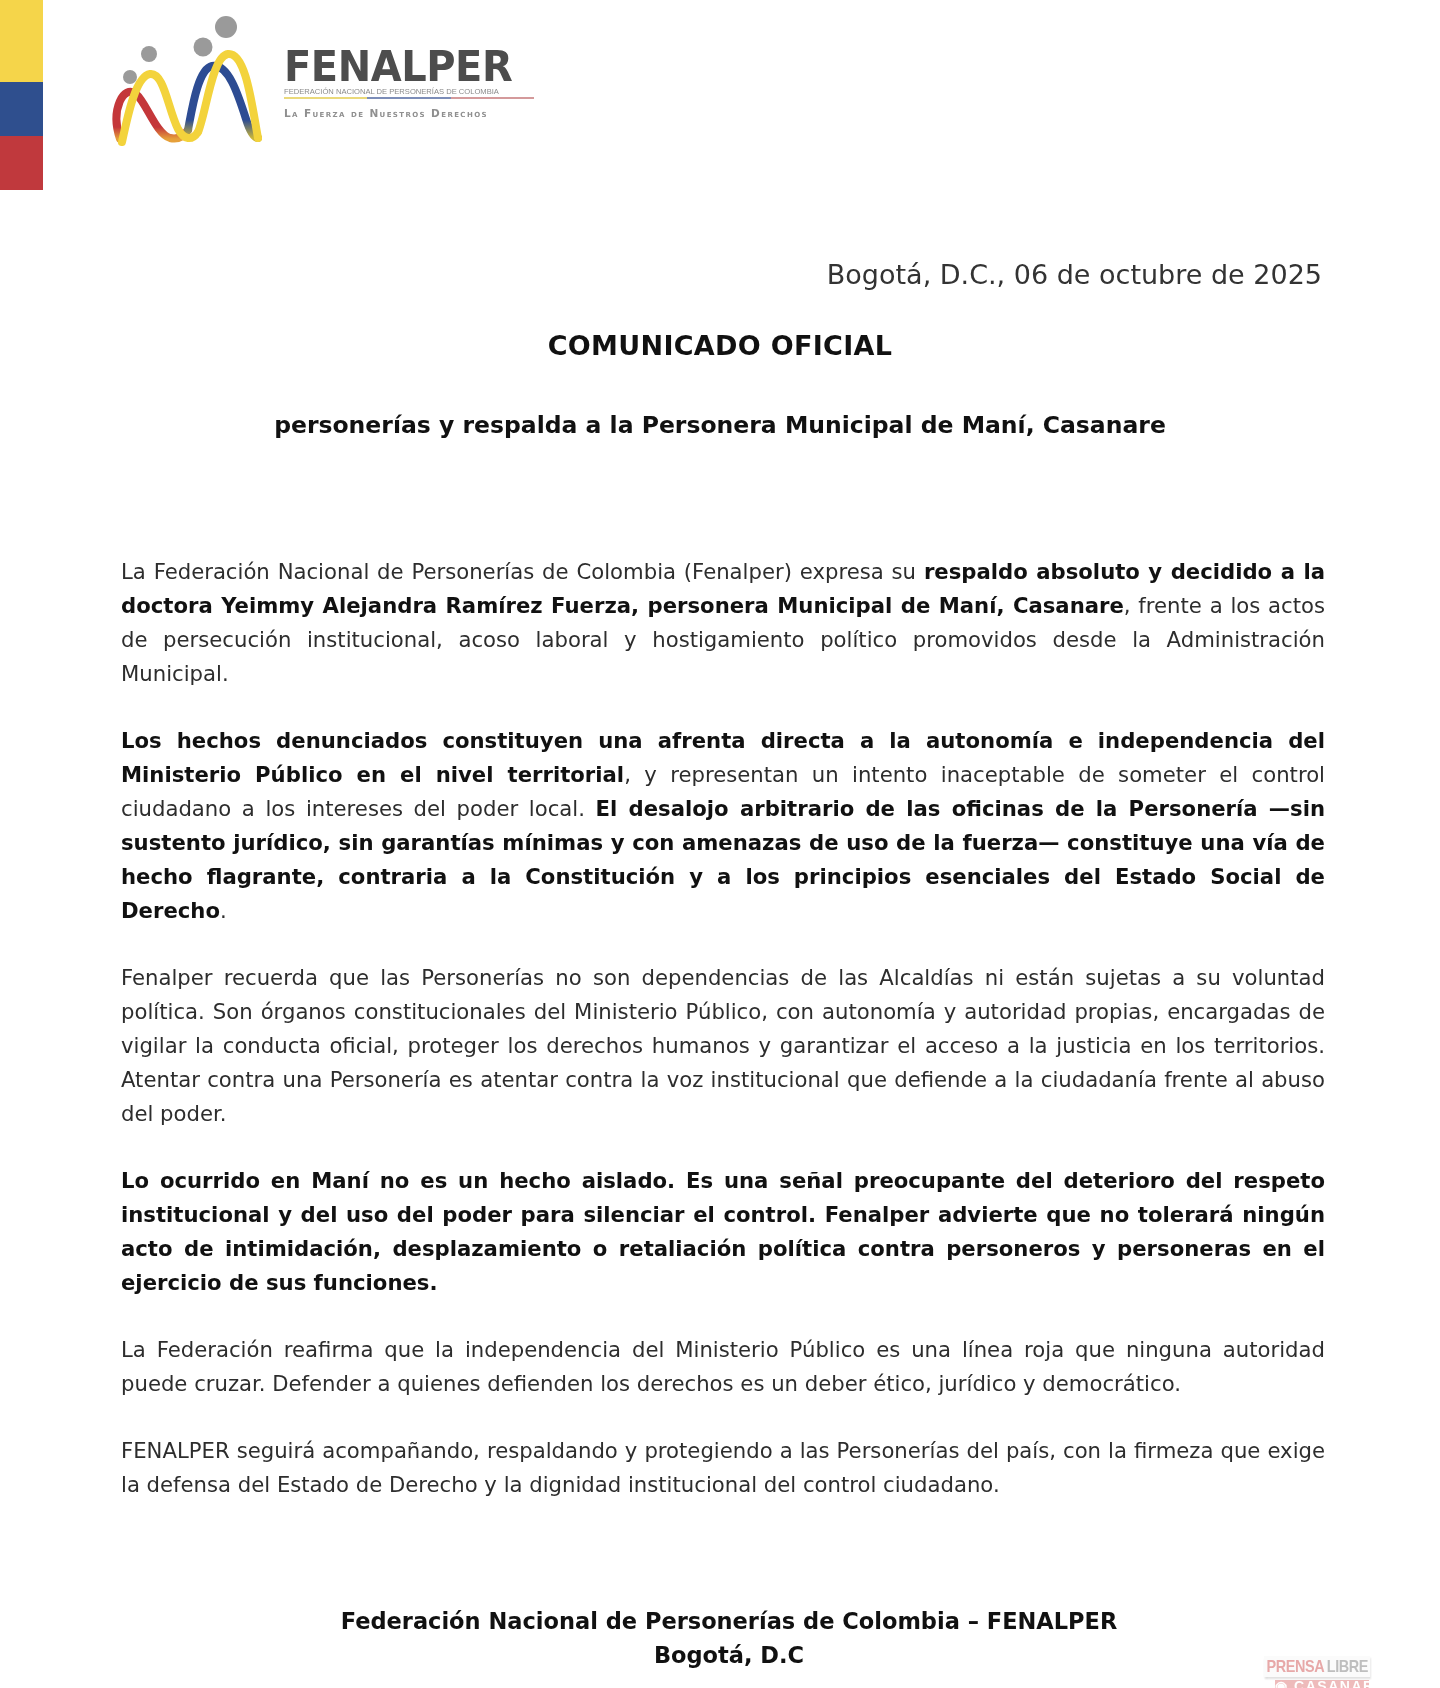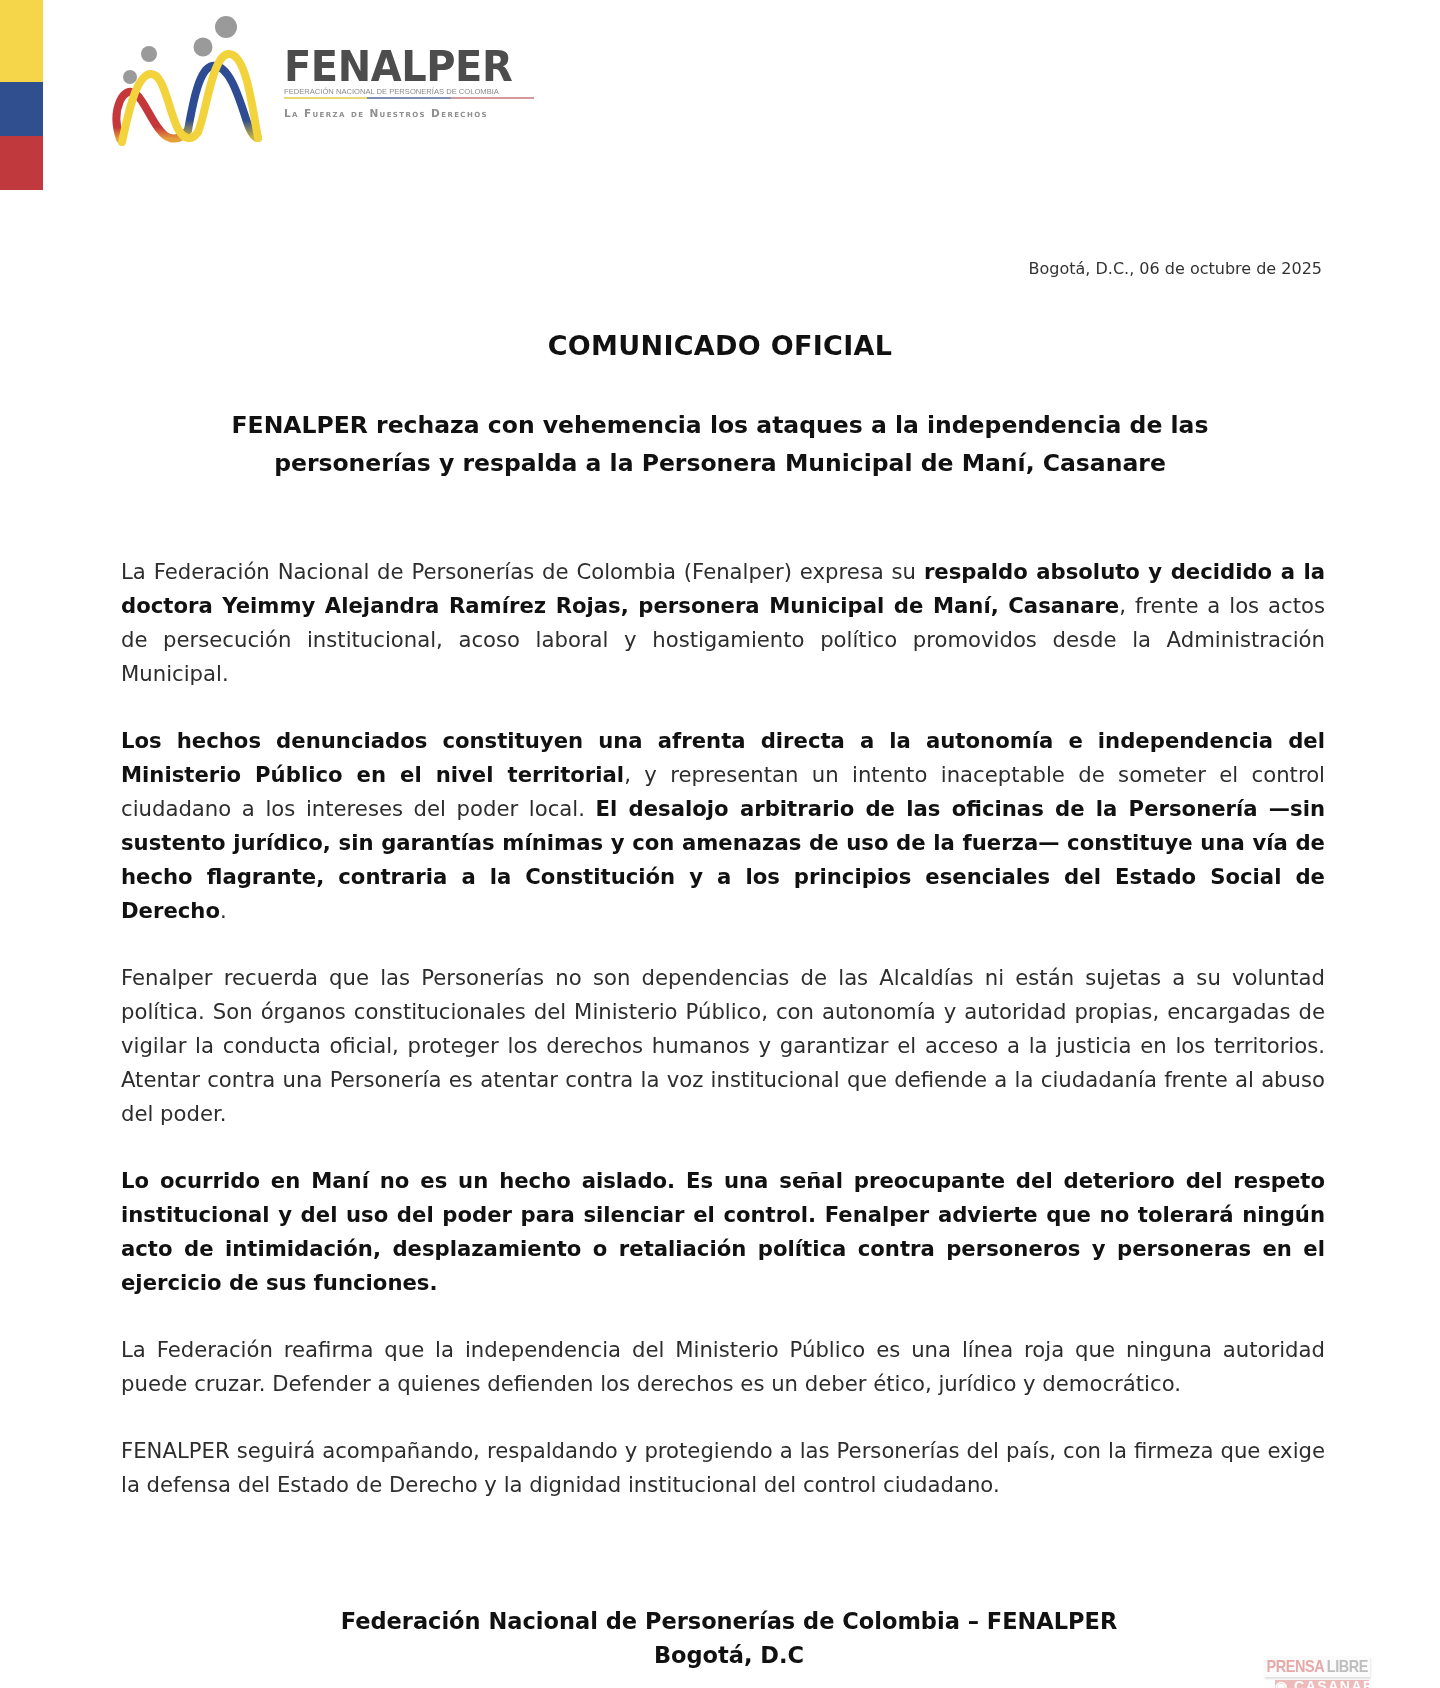--- a/index.html
+++ b/index.html
@@ -77,21 +77,21 @@
       letter-spacing: 1.4px;
       color: #8f8f8f;
       margin-top: 8px;
       white-space: nowrap;
     }
 
     .date {
       position: absolute;
       right: 118px;
       top: 259px;
-      font-size: 16px;
+      font-size: 27px;
       color: #333;
       white-space: nowrap;
       text-align: center;
     }
     .title {
       position: absolute;
       left: 0; right: 0;
       top: 330px;
       text-align: center;
       font-size: 27px;
@@ -226,27 +226,26 @@
     <span style="background:#D49A9B"></span>
   </div>
   <span class="logo-tagline">La Fuerza de Nuestros Derechos</span>
 </div>
 
 <div class="date">Bogotá, D.C., 06 de octubre de 2025</div>
 
 <div class="title">COMUNICADO OFICIAL</div>
 
 <div class="headline">
-  <div>FENALPER rechaza con vehemencia los ataques a la independencia de las</div>
   <div>personerías y respalda a la Personera Municipal de Maní, Casanare</div>
 </div>
 
 <div class="body">
   <p>
-    <span>La Federación Nacional de Personerías de Colombia (Fenalper) expresa su </span><b>respaldo absoluto y decidido a la doctora Yeimmy Alejandra Ramírez Rojas, personera Municipal de Maní, Casanare</b><span>, frente a los actos de persecución institucional, acoso laboral y hostigamiento político promovidos desde la Administración Municipal.</span>
+    <span>La Federación Nacional de Personerías de Colombia (Fenalper) expresa su </span><b>respaldo absoluto y decidido a la doctora Yeimmy Alejandra Ramírez Fuerza, personera Municipal de Maní, Casanare</b><span>, frente a los actos de persecución institucional, acoso laboral y hostigamiento político promovidos desde la Administración Municipal.</span>
   </p>
   <p>
     <b>Los hechos denunciados constituyen una afrenta directa a la autonomía e independencia del Ministerio Público en el nivel territorial</b><span>, y representan un intento inaceptable de someter el control ciudadano a los intereses del poder local. </span><b>El desalojo arbitrario de las oficinas de la Personería —sin sustento jurídico, sin garantías mínimas y con amenazas de uso de la fuerza— constituye una vía de hecho flagrante, contraria a la Constitución y a los principios esenciales del Estado Social de Derecho</b><span>.</span>
   </p>
   <p>
     <span>Fenalper recuerda que las Personerías no son dependencias de las Alcaldías ni están sujetas a su voluntad política. Son órganos constitucionales del Ministerio Público, con autonomía y autoridad propias, encargadas de vigilar la conducta oficial, proteger los derechos humanos y garantizar el acceso a la justicia en los territorios. Atentar contra una Personería es atentar contra la voz institucional que defiende a la ciudadanía frente al abuso del poder.</span>
   </p>
   <p>
     <b>Lo ocurrido en Maní no es un hecho aislado. Es una señal preocupante del deterioro del respeto institucional y del uso del poder para silenciar el control. Fenalper advierte que no tolerará ningún acto de intimidación, desplazamiento o retaliación política contra personeros y personeras en el ejercicio de sus funciones.</b>
   </p>

